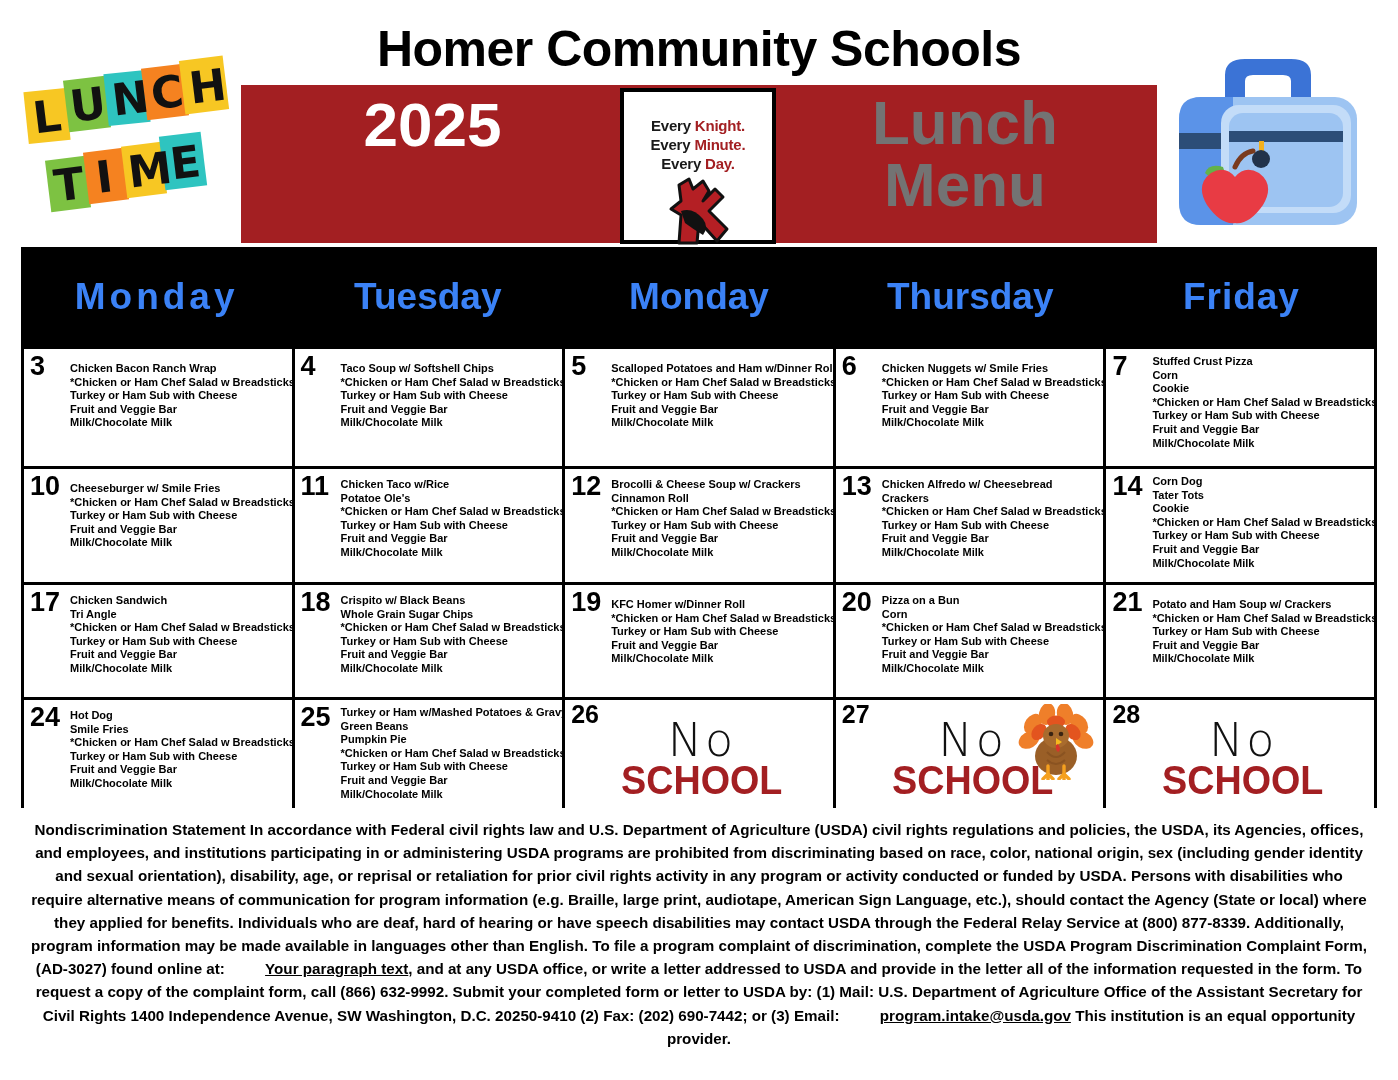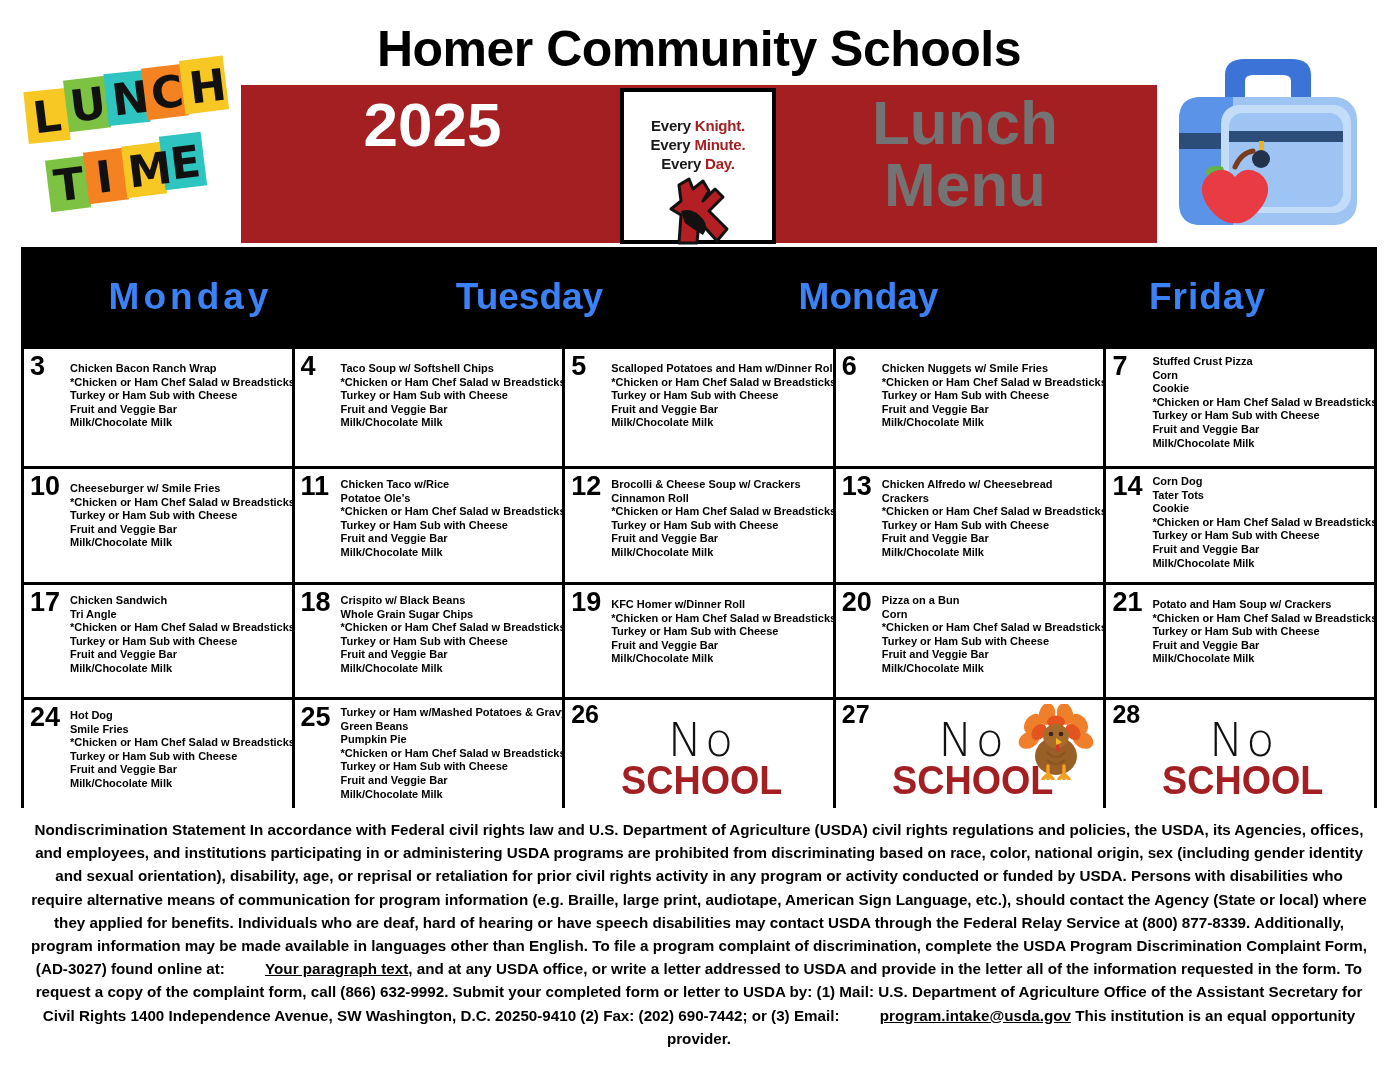--- a/index.html
+++ b/index.html
@@ -216,20 +216,21 @@
         <path d="M72 122 Q78 108 90 106" stroke="#7a3b1e" stroke-width="5" fill="none" stroke-linecap="round"></path>
         <path d="M44 160 Q32 140 48 128 Q62 120 72 132 Q82 120 96 128 Q112 140 100 160 Q86 180 72 178 Q58 180 44 160 Z" fill="#e83b44"></path>
       </svg>
     </div>
   </div>
 
   <div class="weekbar">
     <div class="wd mon">Monday</div>
     <div class="wd">Tuesday</div>
     <div class="wd">Monday</div>
+    <div class="wd">Thursday</div>
     <div class="wd fri">Friday</div>
   </div>
 
   <div class="grid" id="calendar-grid">
       <div class="cell">
         <div class="daynum">3</div>
         <ul class="items">
           <li>Chicken Bacon Ranch Wrap</li>
           <li>*Chicken or Ham Chef Salad w Breadsticks</li>
           <li>Turkey or Ham Sub with Cheese</li>

